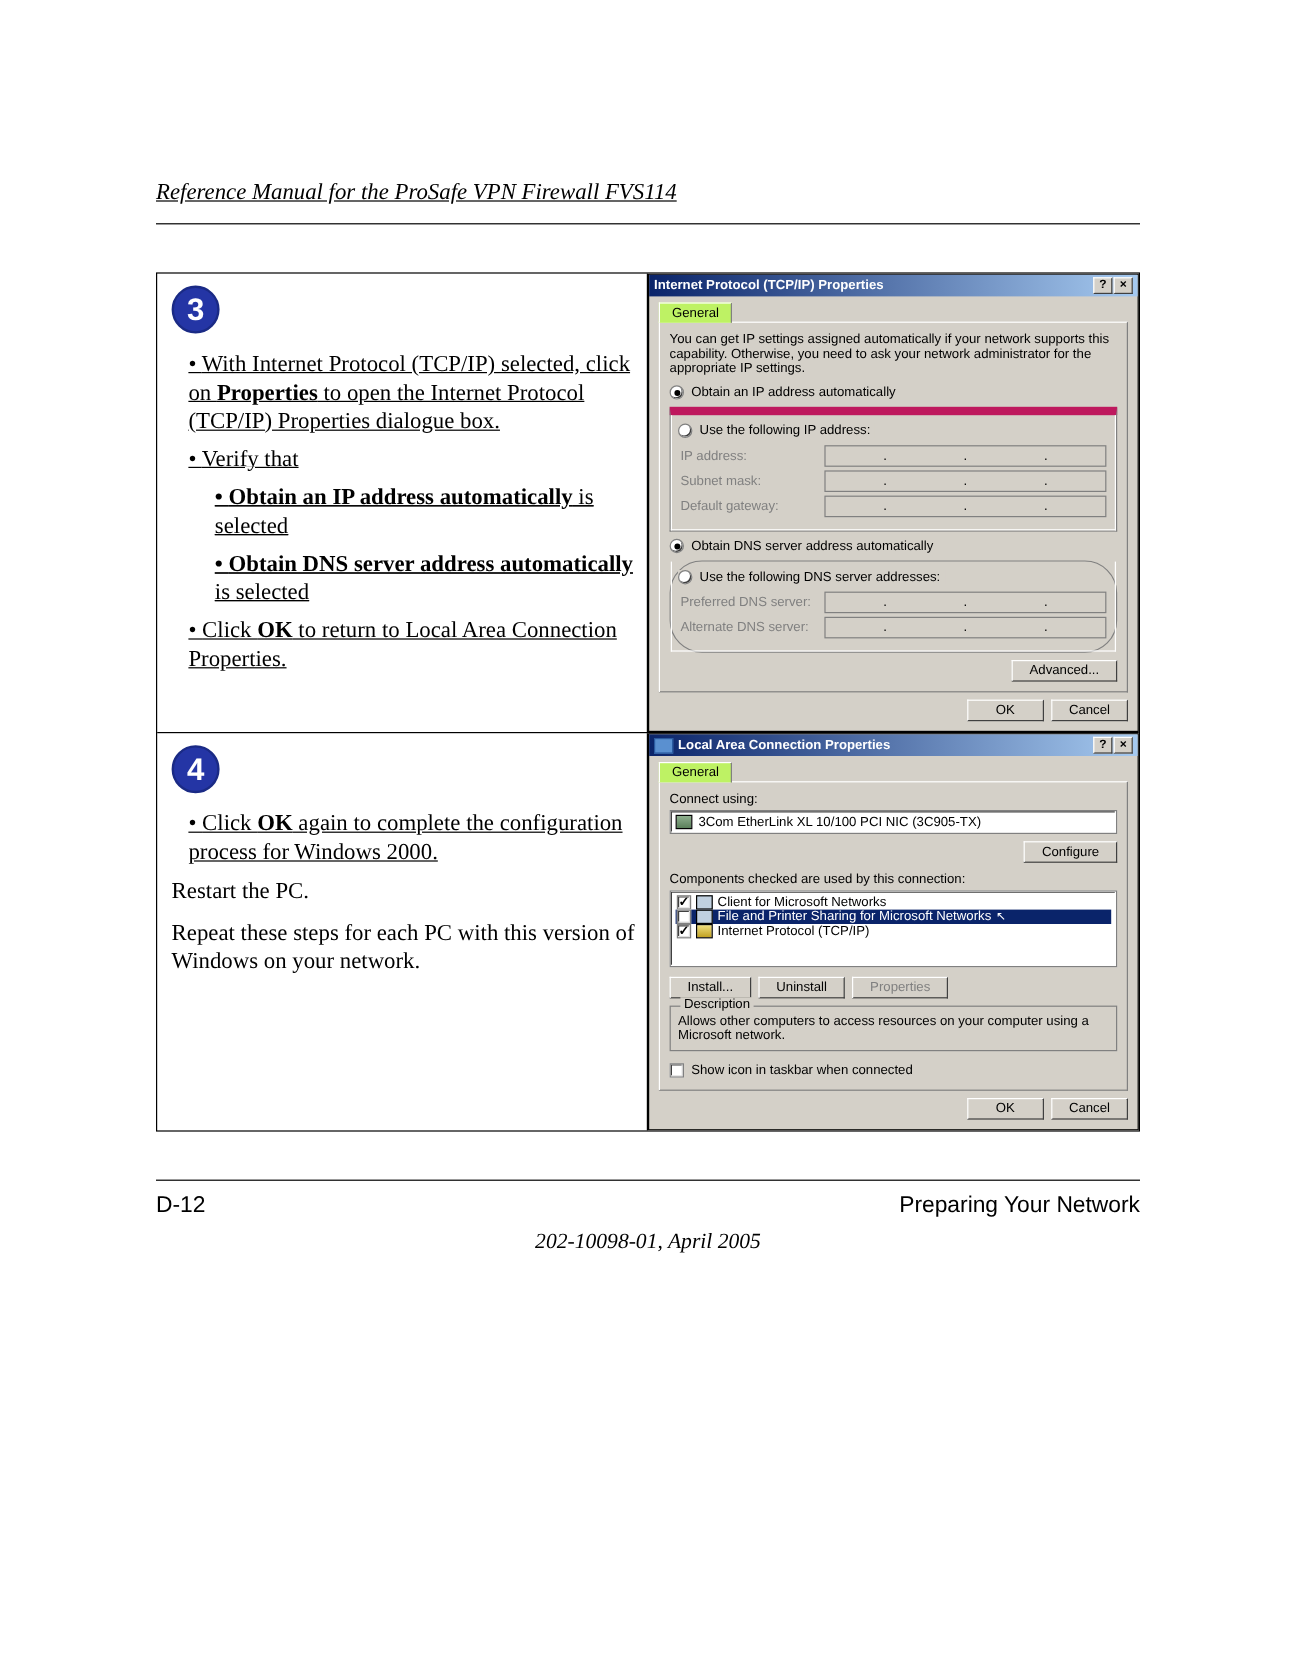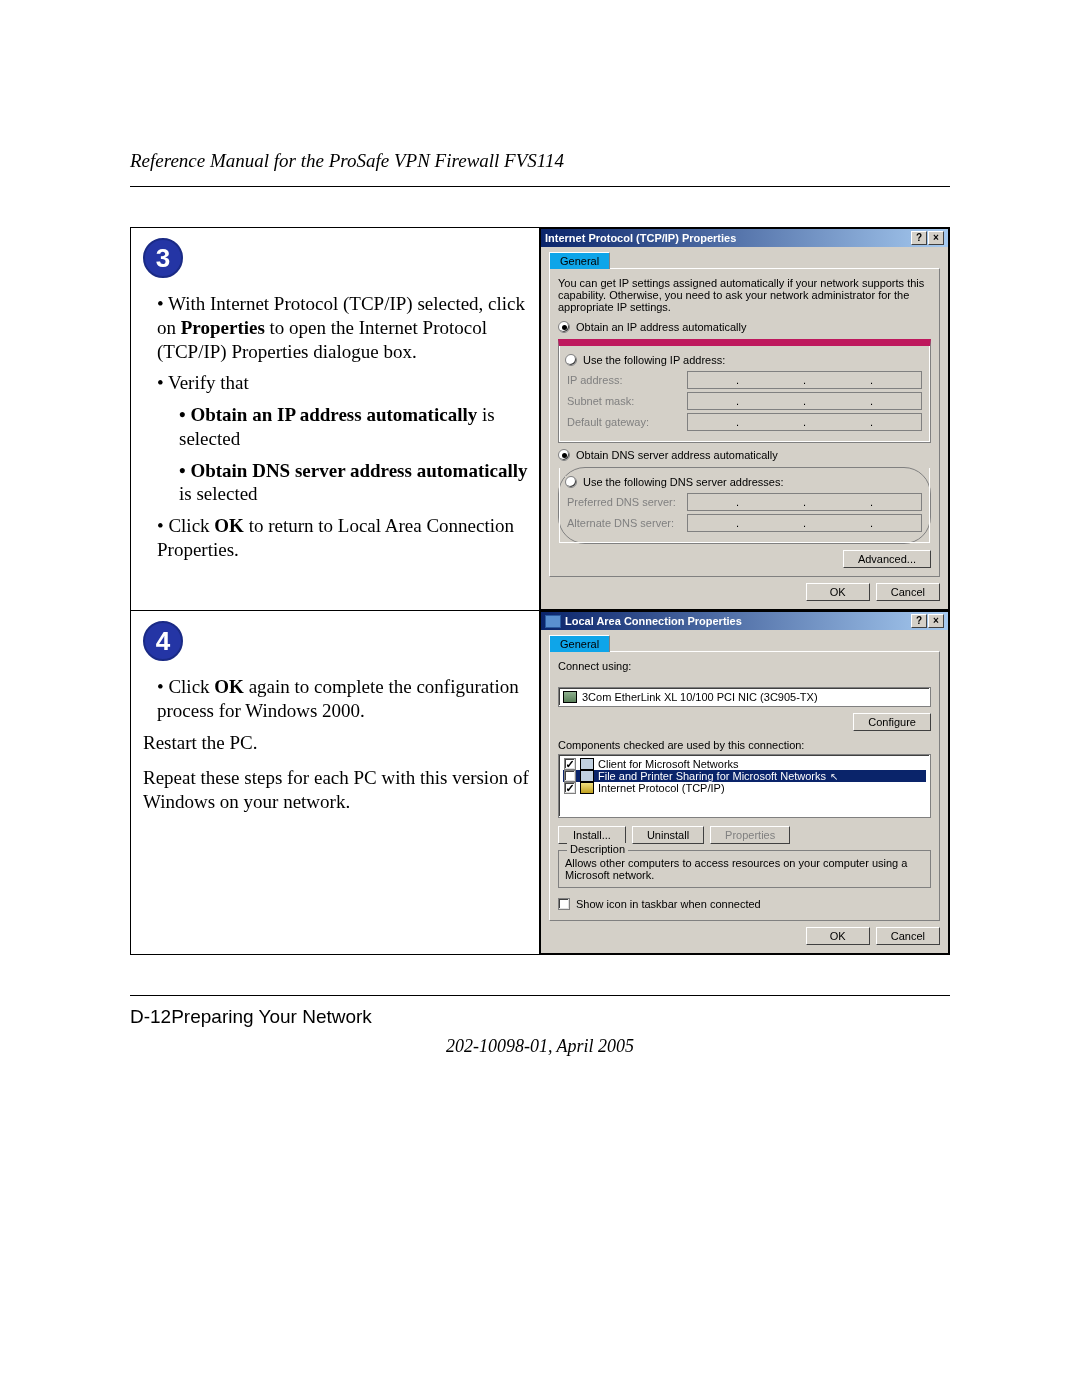--- a/index.html
+++ b/index.html
@@ -13,20 +13,21 @@
   }
   .page {
     padding: 150px 130px 60px 130px;
   }
   .header {
     font-style: italic;
     font-size: 19px;
     padding-bottom: 14px;
     border-bottom: 1.5px solid #000;
     margin-bottom: 40px;
+    text-decoration: underline;
   }
 
   .content-table {
     border: 1.5px solid #000;
     width: 100%;
   }
   .content-table td {
     vertical-align: top;
     padding: 0;
   }
@@ -50,21 +51,21 @@
     margin: 10px 0 6px 12px;
     border: 2px solid #1a2a85;
   }
 
   .instr {
     font-size: 19px;
     padding: 0 10px 8px 10px;
     line-height: 1.25;
   }
   .instr ul { list-style: none; margin-left: 16px; }
-  .instr ul li { margin: 8px 0; }
+  .instr ul li { margin: 8px 0; text-decoration: underline; }
   .instr ul li::before { content: "• "; }
   .instr ul ul { margin-left: 22px; }
   .instr ul ul li::before { content: "• "; font-weight: bold; }
   .instr b { font-weight: bold; }
   .instr p.body { margin: 6px 0 0 2px; }
 
   
   .win {
     font-family: "MS Sans Serif", Tahoma, Arial, sans-serif;
     font-size: 11px;
@@ -90,21 +91,21 @@
     font-size: 10px; line-height: 12px; text-align: center; color:#000;
     font-family: Arial, sans-serif; font-weight: bold;
   }
 
   .win-body { padding: 4px 8px 8px 8px; }
   .tab {
     display: inline-block;
     border-top: 1px solid #fff; border-left: 1px solid #fff;
     border-right: 1px solid #808080;
     padding: 2px 10px;
-    background: #0ea5e9;
+    background: #bef264;
     position: relative; top: 1px;
   }
   .tab-panel {
     border-top: 1px solid #fff; border-left: 1px solid #fff;
     border-right: 1px solid #808080; border-bottom: 1px solid #808080;
     padding: 8px;
   }
 
   .grpbox {
     border: 1px solid #808080;
@@ -161,21 +162,21 @@
   .mini-icon.nic{background:linear-gradient(#8fb08f,#5a805a);} 
   .mini-icon.tcp{background:linear-gradient(#f0e080,#c0a020);} 
   .mini-icon.lan{width:16px;height:13px;background:#5a90d0;}
   .adapter-row{display:flex;align-items:center;gap:5px;}
 
   .desc-box{border:1px solid #808080;padding:6px;margin-top:6px;position:relative;}
   .desc-box .legend{position:absolute;top:-8px;left:8px;background:#d4d0c8;padding:0 3px;}
 
   
   .footer-rule { border-top:1.5px solid #000; margin-top:40px; padding-top:10px;}
-  .footer-line1 { font-family: Arial, Helvetica, sans-serif; font-size:19px; display:flex; justify-content:flex-start;}
+  .footer-line1 { font-family: Arial, Helvetica, sans-serif; font-size:19px; display:flex; justify-content:space-between;}
   .footer-line2 { font-style: italic; font-size:18px; text-align:center; margin-top:8px;}
 
   .arrow{font-size:10px;}
 </style>
 </head>
 <body>
 
 <div class="page">
 
   <div class="header">Reference Manual for the ProSafe VPN Firewall FVS114</div>
@@ -337,21 +338,21 @@
             </span>
             <span class="titlebar-btns">
               <span class="titlebar-btn">?</span>
               <span class="titlebar-btn">×</span>
             </span>
           </div>
           <div class="win-body">
             <span class="tab">General</span>
             <div class="tab-panel">
               <div>Connect using:</div>
-              <div class="sunken adapter-row" style="margin:15px 0 4px 0;">
+              <div class="sunken adapter-row" style="margin:3px 0 4px 0;">
                 <span class="mini-icon nic"></span>
                 <span>3Com EtherLink XL 10/100 PCI NIC (3C905-TX)</span>
               </div>
               <div class="btn-row">
                     <button class="btn">Configure</button>
                   </div>
 
               <div style="margin-top:8px;">Components checked are used by this connection:</div>
               <div class="sunken listbox" style="margin-top:3px;">
                 <div class="list-item">

